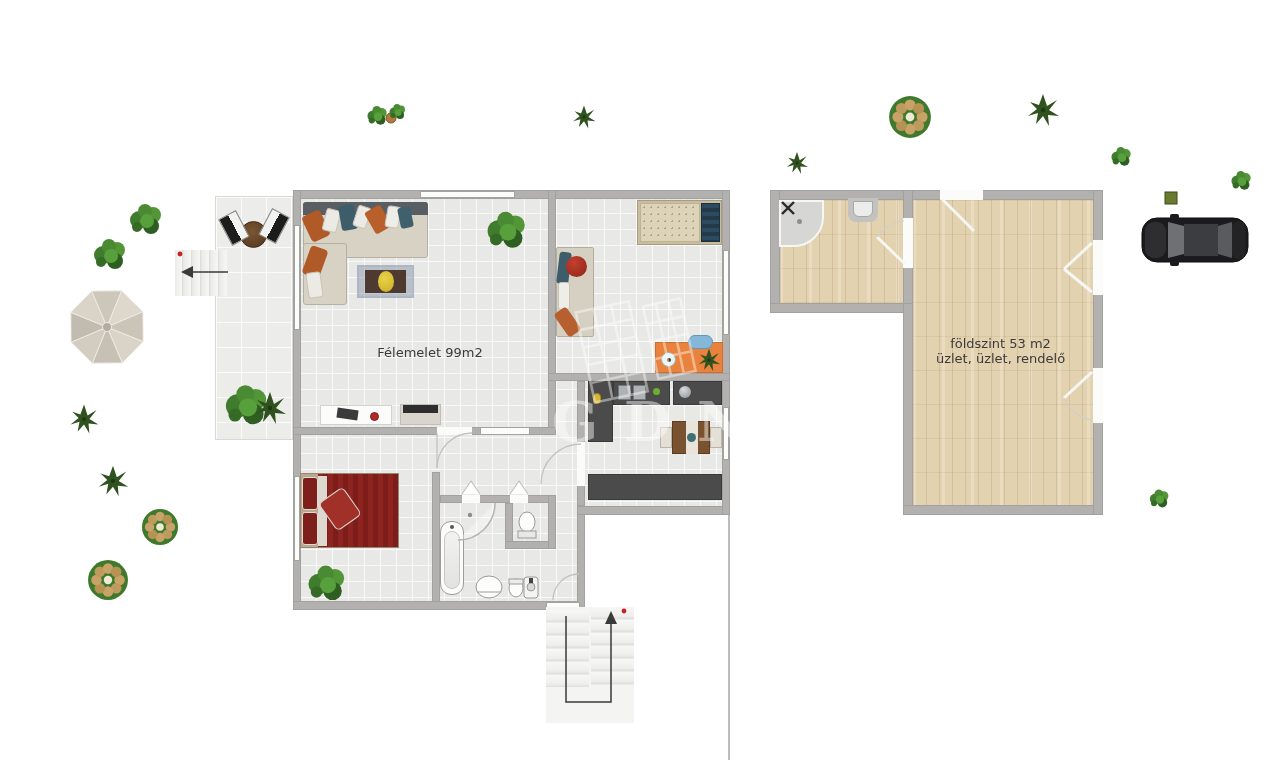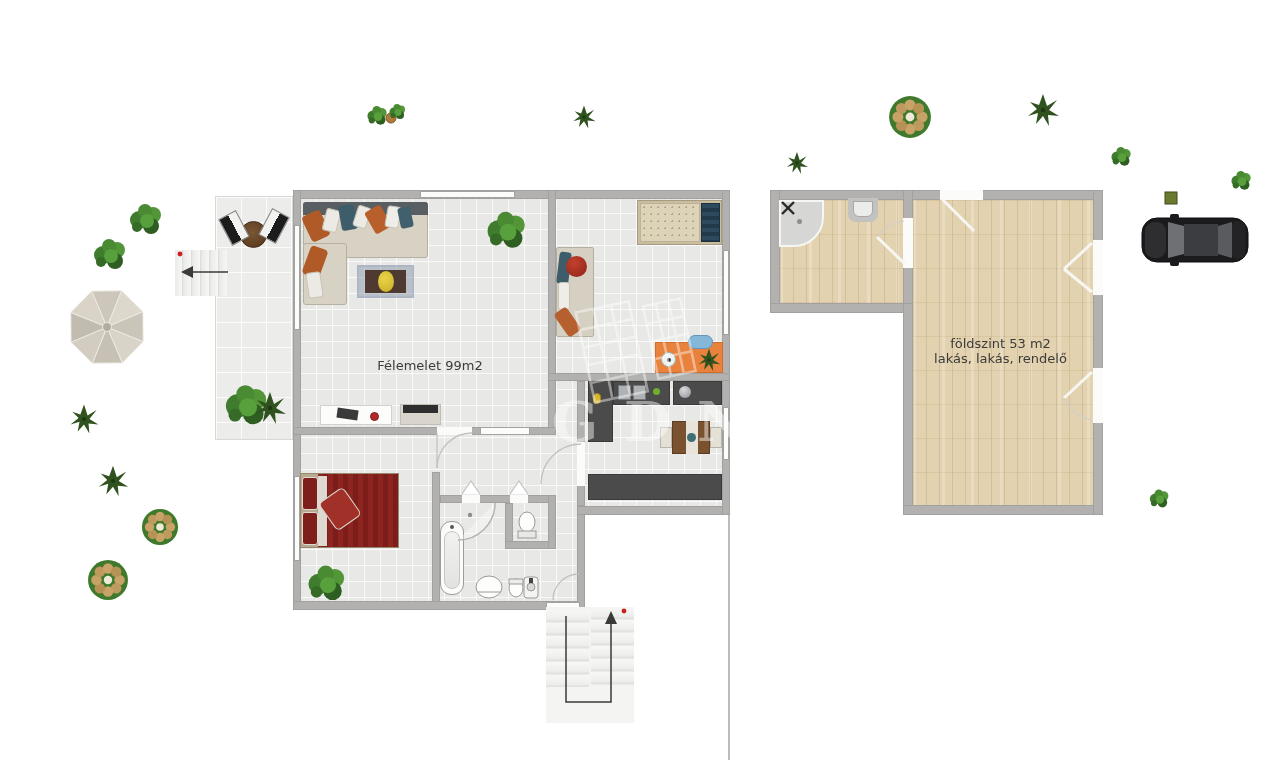--- a/index.html
+++ b/index.html
@@ -151,24 +151,24 @@
   <div class="fur" style="left:848px;top:198px;width:30px;height:24px;background:#c2c2c0;border:1px solid #98
 9896;border-radius:0 0 8px 8px"></div>
   <div class="fur" style="left:853px;top:201px;width:20px;height:16px;background:#ecece a;background:#ececea;border:1px solid #a8a8a6;border-radius:0 0 6px 6px"></div>
 
   <div class="fur" style="left:728px;top:515px;width:2px;height:245px;background:#bcbcba"></div>
 
   <div class="fur" style="left:546px;top:607px;width:88px;height:116px;background:#f4f4f3"></div>
   <div class="stairs-v" style="left:546px;top:610px;width:43px;height:77px"></div>
   <div class="stairs-v" style="left:591px;top:607px;width:43px;height:78px"></div>
 
-  <div class="lbl" style="left:360px;top:358px;width:140px">Félemelet 99m2</div>
+  <div class="lbl" style="left:360px;top:345px;width:140px">Félemelet 99m2</div>
   <div class="lbl" style="left:918px;top:336px;width:165px">
     <span>földszint 53 m2</span><br>
-    <span>lakás, lakás, rendelő</span>
+    <span>üzlet, üzlet, rendelő</span>
   </div>
 
   <svg class="abs" width="1280" height="760" viewBox="0 0 1280 760" style="left:0;top:0;pointer-events:none">
     <defs>
       <g id="bush">
         <circle cx="-8" cy="0" r="9" fill="#3f7c2d"></circle>
           <circle cx="6" cy="-5" r="8" fill="#529638"></circle>
         <circle cx="4" cy="6" r="8" fill="#2e5e21"></circle>
           <circle cx="-2" cy="-9" r="7" fill="#4a8a33"></circle>
         <circle cx="0" cy="1" r="7" fill="#57a03c"></circle>

